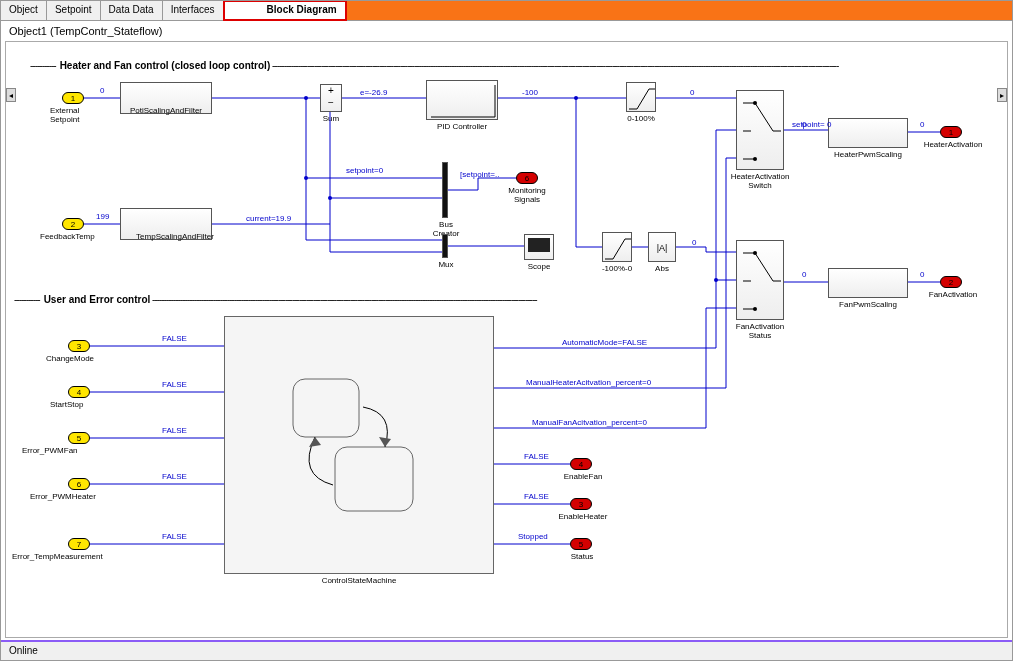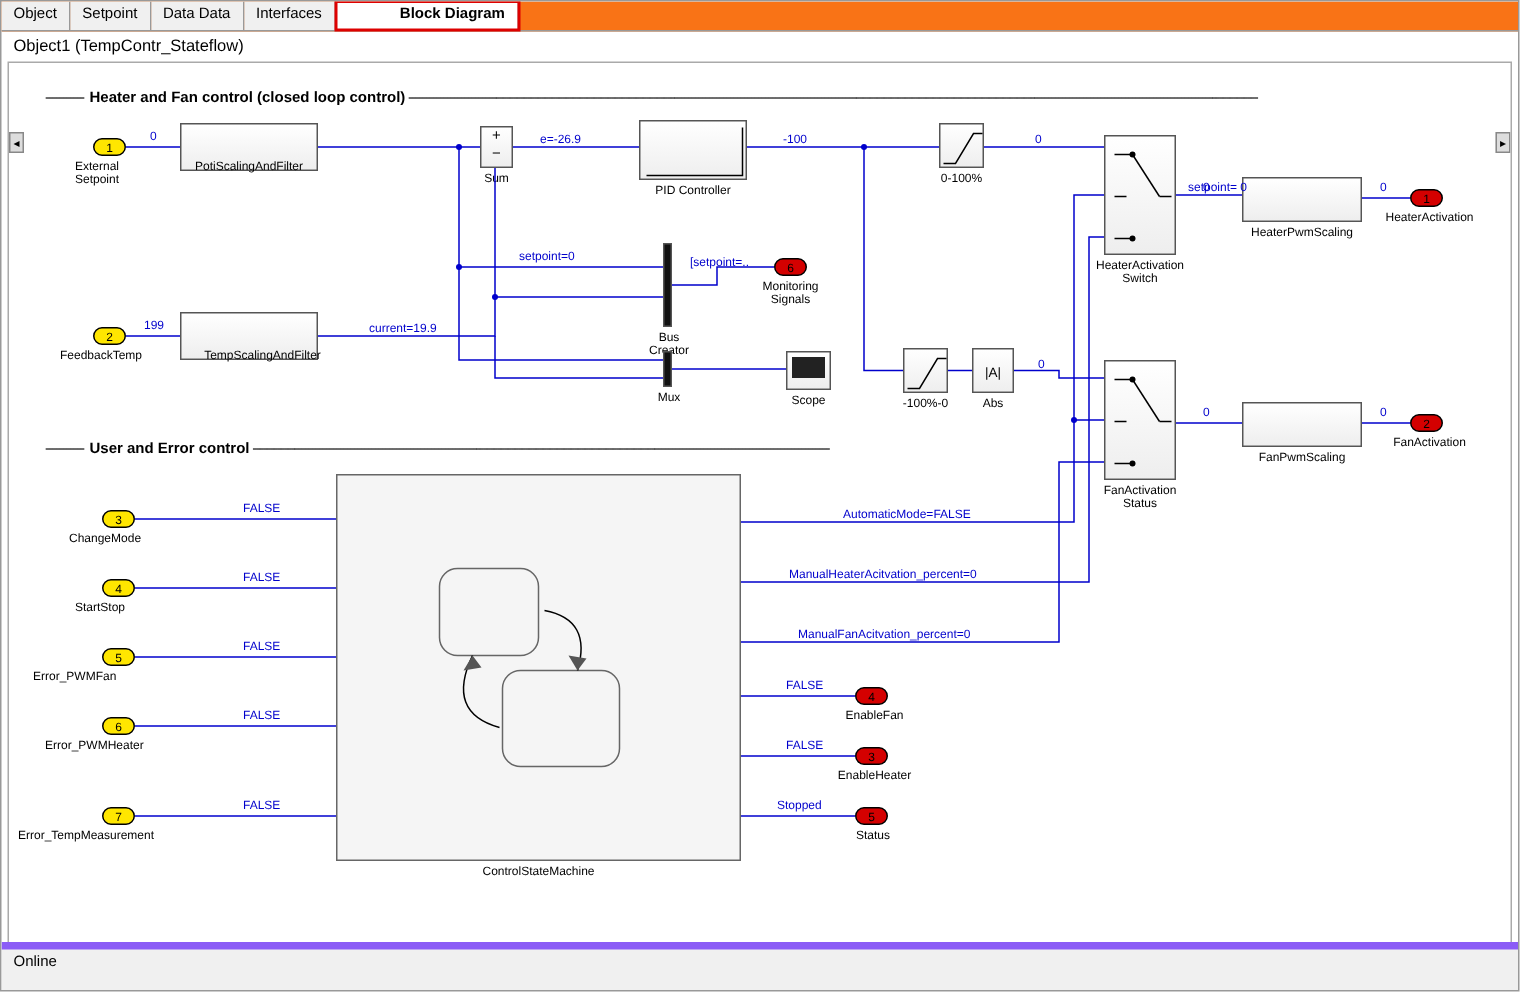--- a/index.html
+++ b/index.html
@@ -4,21 +4,21 @@
 <style>
 * { box-sizing: border-box; margin: 0; padding: 0; }
 body { font-family: Tahoma, Arial, sans-serif; font-size: 10px; background: #fff; width: 1013px; height: 661px; position: relative; border: 1px solid #999; }
 .tabbar { display: flex; height: 20px; border-bottom: 1px solid #999; background: #f97316; }
 .tab { padding: 3px 8px; border-right: 1px solid #999; font-size: 10px; cursor: pointer; background: #f0f0f0; }
 .tab.active { background: #fff; font-weight: bold; padding-left: 43px; }
 .tab.hl { outline: 2px solid #d00; outline-offset: -1px; }
 .hl-group { outline: 2px solid #d00; display: flex; }
 .title { padding: 4px 8px; font-size: 11px; }
 .canvas { position: absolute; top: 40px; left: 4px; right: 4px; bottom: 22px; border: 1px solid #aaa; background: #fff; overflow: hidden; }
-.status { position: absolute; bottom: 0; left: 0; right: 0; height: 32px; padding: 3px 8px; background: #f0f0f0; border-top: 5px solid #8b5cf6; font-size: 10px; }
+.status { position: absolute; bottom: 0; left: 0; right: 0; height: 20px; padding: 3px 8px; background: #f0f0f0; border-top: 2px solid #8b5cf6; font-size: 10px; }
 .divider { position: absolute; font-size: 10px; color: #000; font-weight: bold; white-space: nowrap; }
 .divider::before { content: "-----------"; font-weight: normal; letter-spacing: -1px; margin-right: 4px; }
 .divider .dashafter { font-weight: normal; letter-spacing: -1px; }
 .port { position: absolute; width: 22px; height: 12px; border: 1px solid #000; border-radius: 6px; display: flex; align-items: center; justify-content: center; font-size: 8px; }
 .port.in { background: #ffe600; }
 .port.out { background: #d40000; color:#000; }
 .plabel { position: absolute; font-size: 8px; text-align: left; }
 .block { position: absolute; background: linear-gradient(#fff,#eee); border: 1px solid #555; }
 .blabel { position: absolute; font-size: 8px; text-align: center; }
 .sig { position: absolute; font-size: 8px; color: #0000cc; }
@@ -41,21 +41,21 @@
 </div>
 
 <div class="title">Object1 (TempContr_Stateflow)</div>
 
 <div class="canvas">
 
   <div class="nav" style="top:46px;left:0">◂</div>
   <div class="nav" style="top:46px;right:0">▸</div>
 
   <div class="divider" style="top:18px;left:24px"><span>Heater and Fan control (closed loop control)</span><span class="dashafter"> ---------------------------------------------------------------------------------------------------------------------------------------------------------------------------------------------------------------------------------------------------</span></div>
-  <div class="divider" style="top:252px;left:24px"><span>User and Error control</span><span class="dashafter"> ---------------------------------------------------------------------------------------------------------------------------------------------------------------------</span></div>
+  <div class="divider" style="top:252px;left:8px"><span>User and Error control</span><span class="dashafter"> ---------------------------------------------------------------------------------------------------------------------------------------------------------------------</span></div>
 
   <div class="port in" style="top:50px;left:56px">
       <span>1</span>
     </div>
   <div class="plabel" style="top:64px;left:44px;width:50px">External Setpoint</div>
 
   <div class="port in" style="top:176px;left:56px">
       <span>2</span>
     </div>
   <div class="plabel" style="top:190px;left:34px;width:70px">FeedbackTemp</div>

